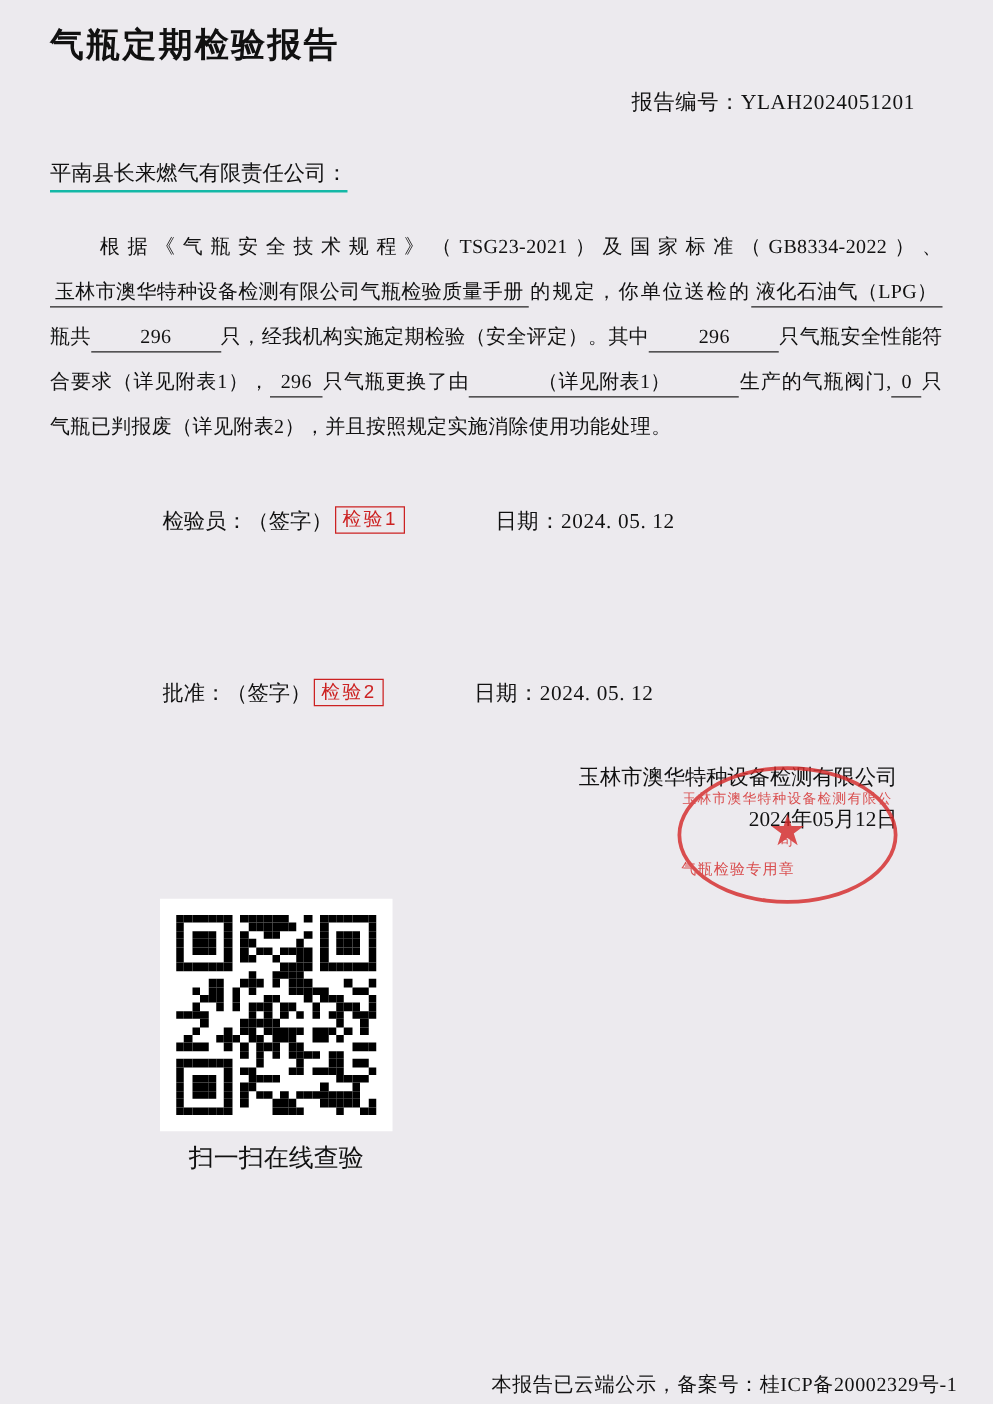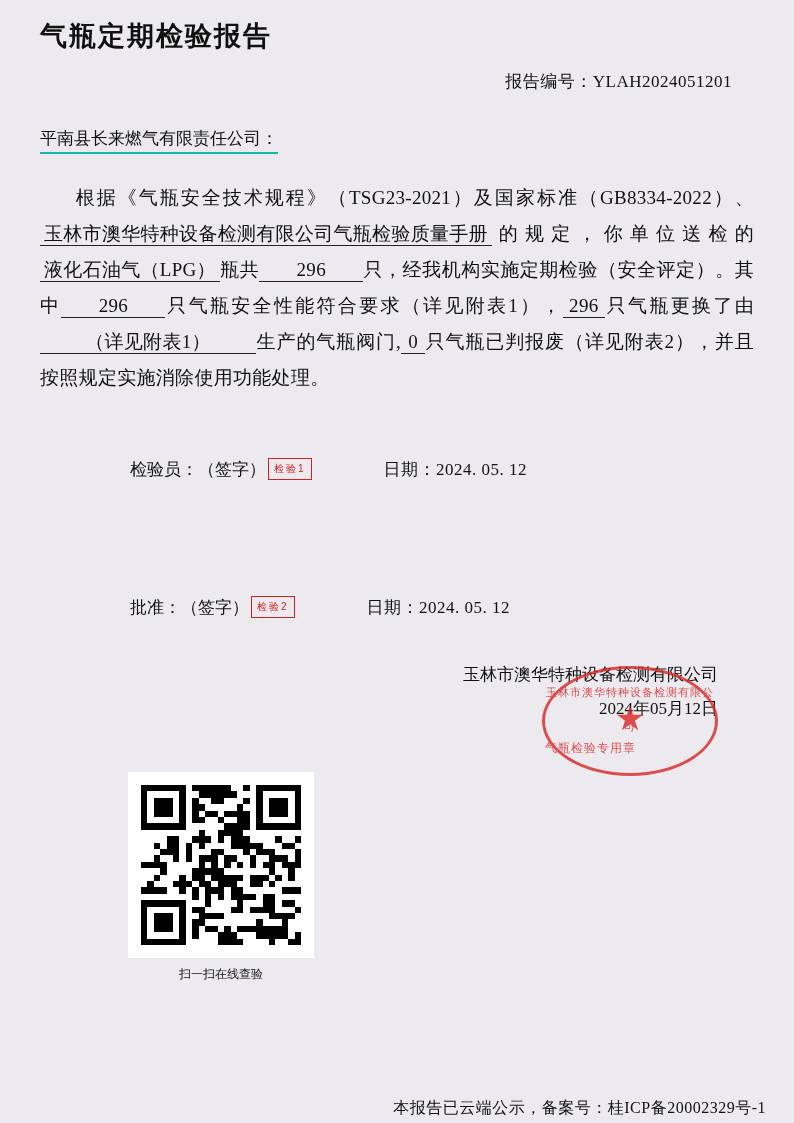--- a/index.html
+++ b/index.html
@@ -39,56 +39,56 @@
   .recipient {
     margin-top: 34px;
     font-size: 17px;
     padding-left: 0px;
     display: inline-block;
     border-bottom: 2px solid #14b8a6;
     padding-bottom: 2px;
   }
   .body-text {
     margin-top: 26px;
-    font-size: 19px;
+    font-size: 16px;
     line-height: 36px;
     text-align: justify;
     letter-spacing: 0.3px;
   }
   .indent { display: inline-block; width: 34px; }
   .fill {
     display: inline-block;
     border-bottom: 1px solid #222;
     text-align: center;
     padding: 0 4px;
     line-height: 22px;
   }
   .fill.w-long { min-width: 248px; }
   .fill.w-mid  { min-width: 132px; }
   .fill.w-num  { min-width: 96px; }
   .fill.w-small{ min-width: 34px; }
   .fill.w-maker{ min-width: 208px; }
   .fill.w-zero { min-width: 16px; }
 
   .sig-block {
-    margin-top: 58px;
+    margin-top: 41px;
     font-size: 17px;
   }
   .sig-row {
     display: flex;
     align-items: center;
     padding-left: 90px;
     height: 30px;
   }
   .sig-row.second { margin-top: 108px; }
   .sig-label { white-space: nowrap; }
   .stamp-box {
     border: 1px solid #cc2222;
     color: #cc2222;
-    font-size: 10px;
+    font-size: 15px;
     padding: 1px 5px;
     margin-left: 2px;
     letter-spacing: 2px;
     line-height: 18px;
     font-family: "Liberation Sans", sans-serif;
   }
   .sig-date {
     margin-left: 72px;
     white-space: nowrap;
     letter-spacing: 0.5px;
@@ -161,21 +161,21 @@
     height: 160px;
     display: grid;
     grid-template-columns: repeat(25, 1fr);
     grid-template-rows: repeat(25, 1fr);
   }
   .qr-grid i { display: block; }
   .qr-grid i.on { background: #000; }
   .qr-caption {
     width: 186px;
     text-align: center;
-    font-size: 12px;
+    font-size: 20px;
     margin-top: 8px;
     font-family: Liberation Mono, monospace;
   }
   .footer {
     position: absolute;
     bottom: 22px;
     right: 28px;
     font-size: 16px;
     letter-spacing: 0.5px;
   }

